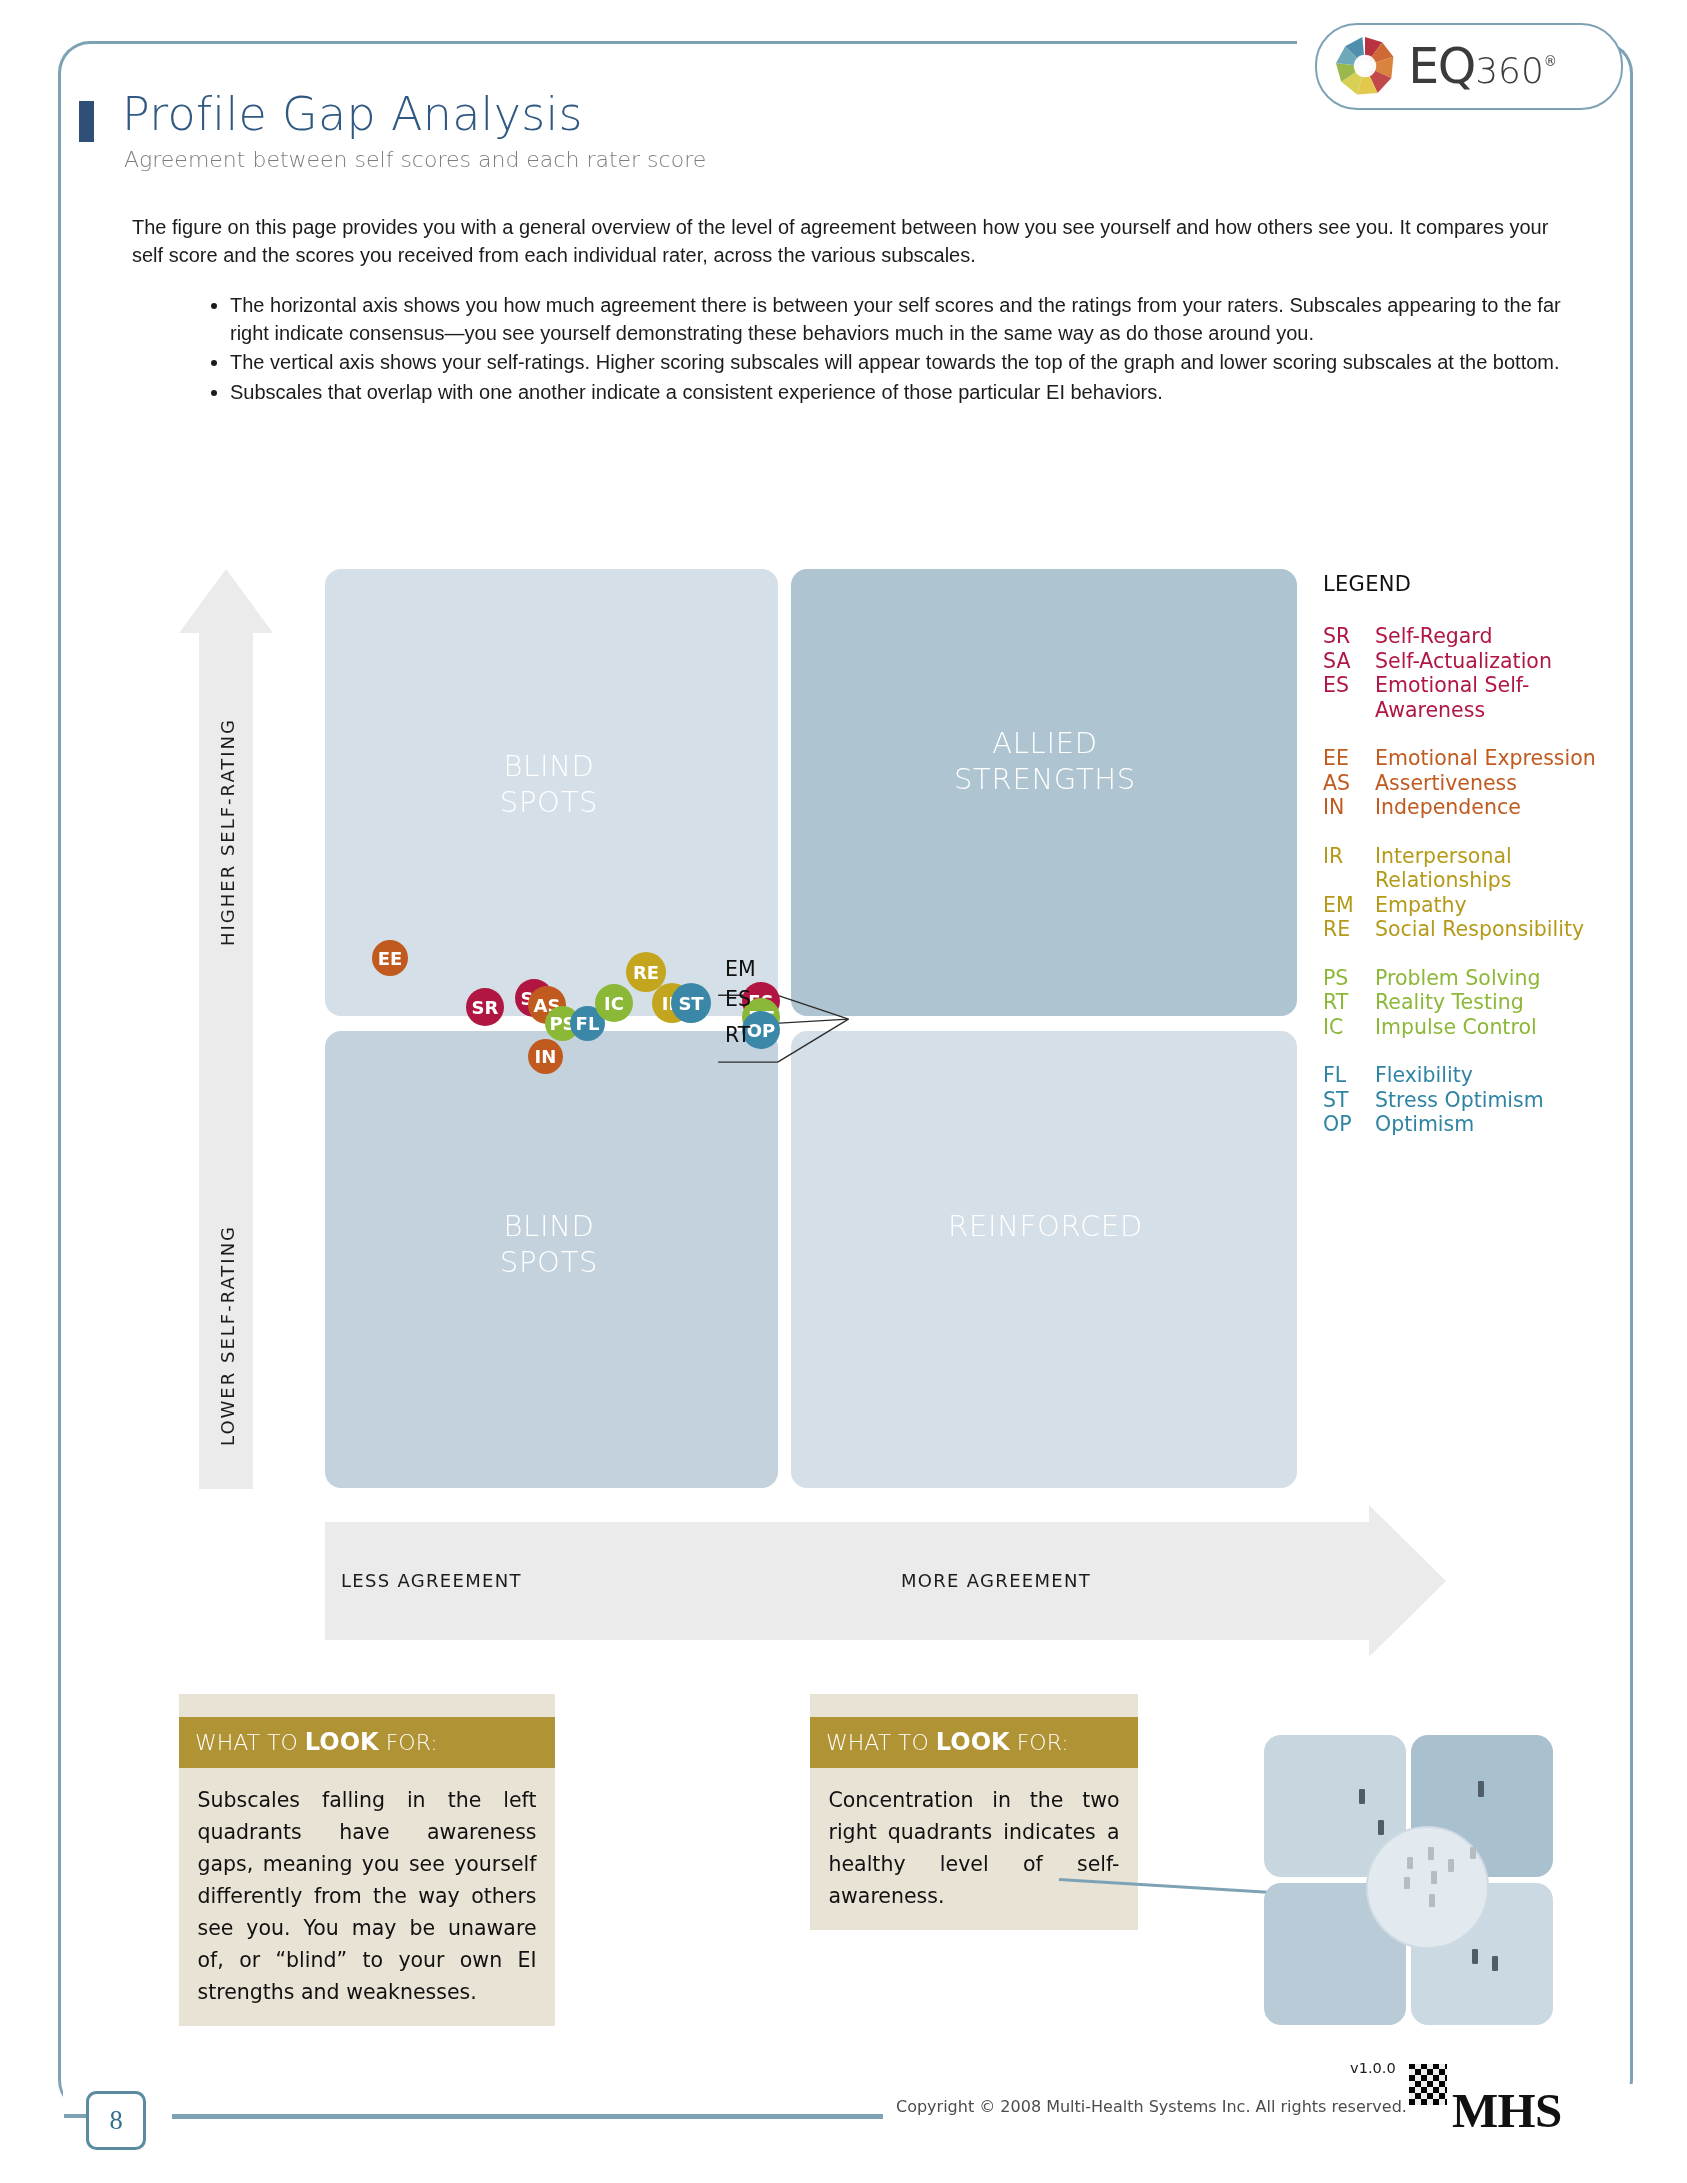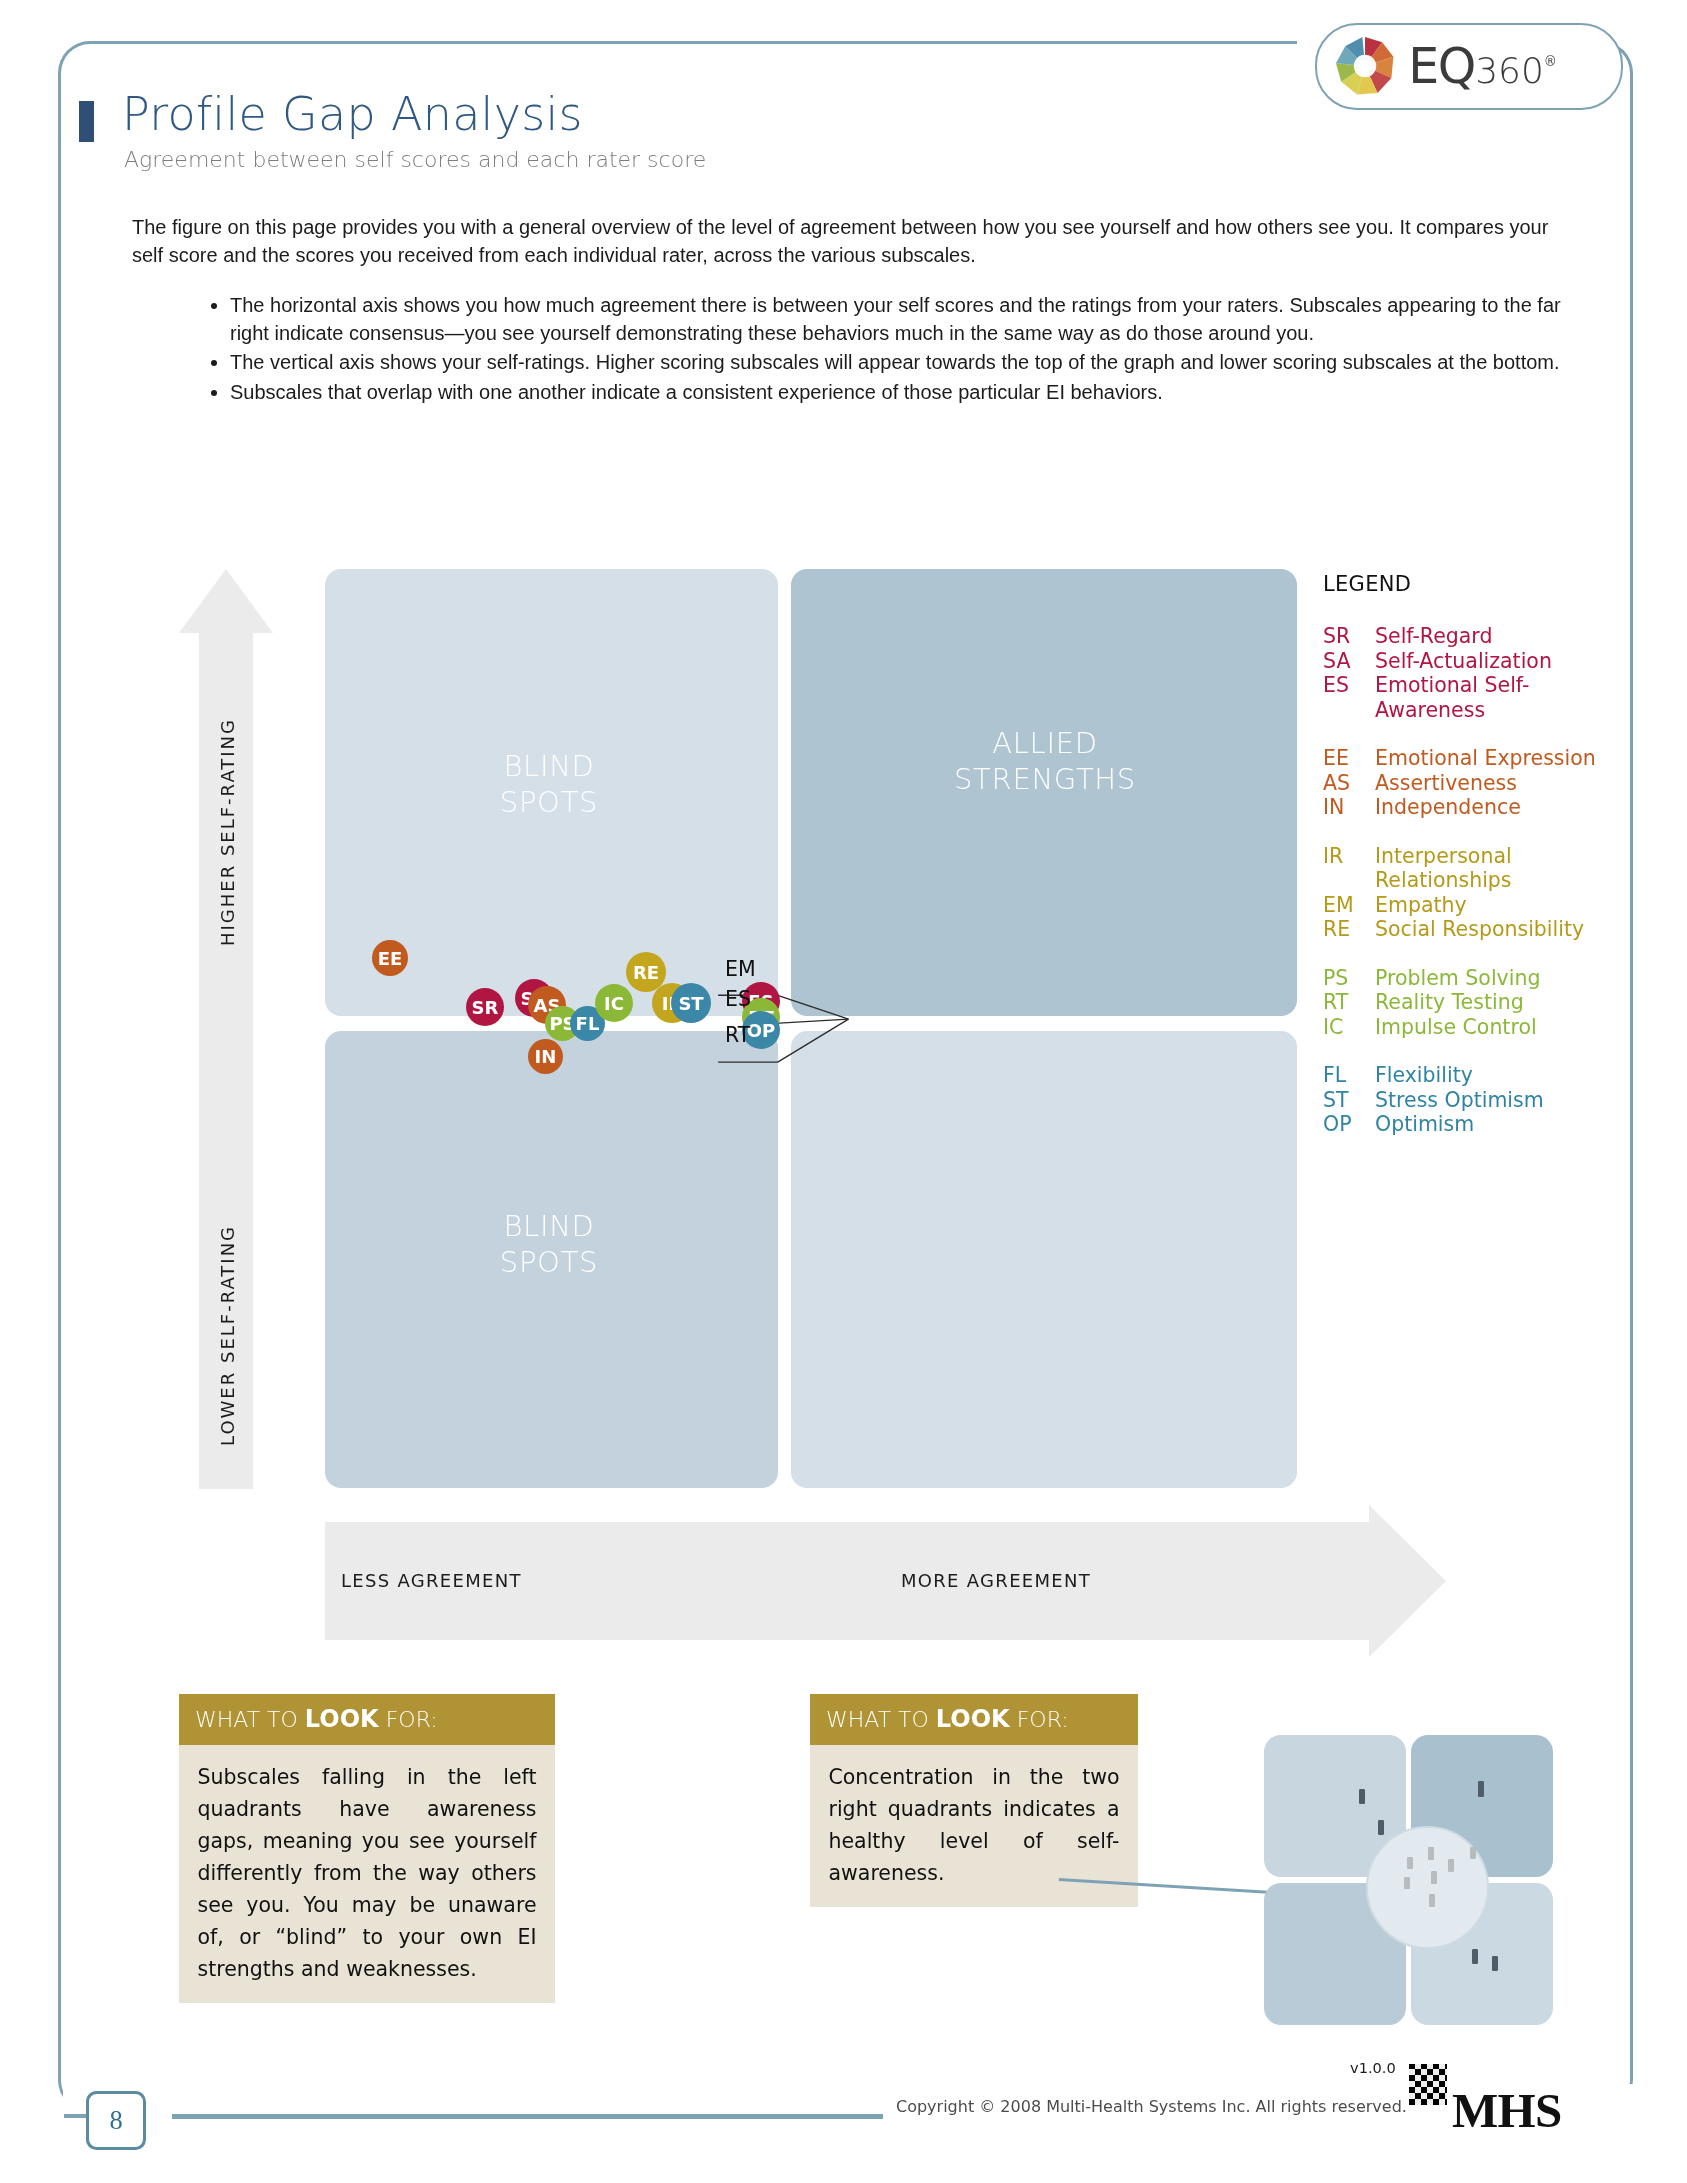--- a/index.html
+++ b/index.html
@@ -149,21 +149,21 @@
   }
   .legend-group{margin-bottom:24px;}
   .legend-row{display:flex;font-size:20.5px;line-height:24.5px;font-family:"DejaVu Sans",sans-serif;}
   .legend-abbr{width:52px;flex:none;}
   .legend-name{flex:1;}
 
   
   .lf-box{position:absolute;background:#e9e3d5;}
   .lf-head{
     background:#b09335;color:#fff;font-size:22px;
-    padding:10.6px 16px 12px 16px;font-family:"DejaVu Sans",sans-serif;font-weight:300;
+    padding:10.6px 16px 12px 16px;font-family:"DejaVu Sans",sans-serif;font-weight:300;margin-top:23px;
   }
   .lf-head b{font-weight:bold;font-size:24px;}
   .lf-body{
     padding:16px 18.5px 18.5px 18.5px;font-size:20.5px;line-height:32px;color:#111;
     text-align:justify;font-family:"DejaVu Sans",sans-serif;
   }
   .lf-1{left:179px;top:1694px;width:376px;}
   .lf-2{left:810px;top:1694px;width:328px;}
 
   
@@ -266,20 +266,21 @@
     </div>
   <div class="quad-label ql-tr">
       <div>ALLIED</div>
       <div>STRENGTHS</div>
     </div>
   <div class="quad-label ql-bl">
       <div>BLIND</div>
       <div>SPOTS</div>
     </div>
   <div class="quad-label ql-br">
+      <div>REINFORCED</div>
     </div>
 
   <svg style="position:absolute;left:0;top:0;width:1118px;height:946px;pointer-events:none;" viewBox="0 0 1690 1430" width="1118" height="946">
     <line x1="815" y1="664" x2="905" y2="664" stroke="#2b2b2b" stroke-width="2"></line>
     <line x1="905" y1="664" x2="1012" y2="700" stroke="#2b2b2b" stroke-width="2"></line>
     <line x1="875" y1="708" x2="1012" y2="700" stroke="#2b2b2b" stroke-width="2"></line>
     <line x1="872" y1="668" x2="872" y2="712" stroke="#2b2b2b" stroke-width="2"></line>
     <line x1="815" y1="765" x2="905" y2="765" stroke="#2b2b2b" stroke-width="2"></line>
     <line x1="905" y1="765" x2="1012" y2="700" stroke="#2b2b2b" stroke-width="2"></line>
   </svg>

